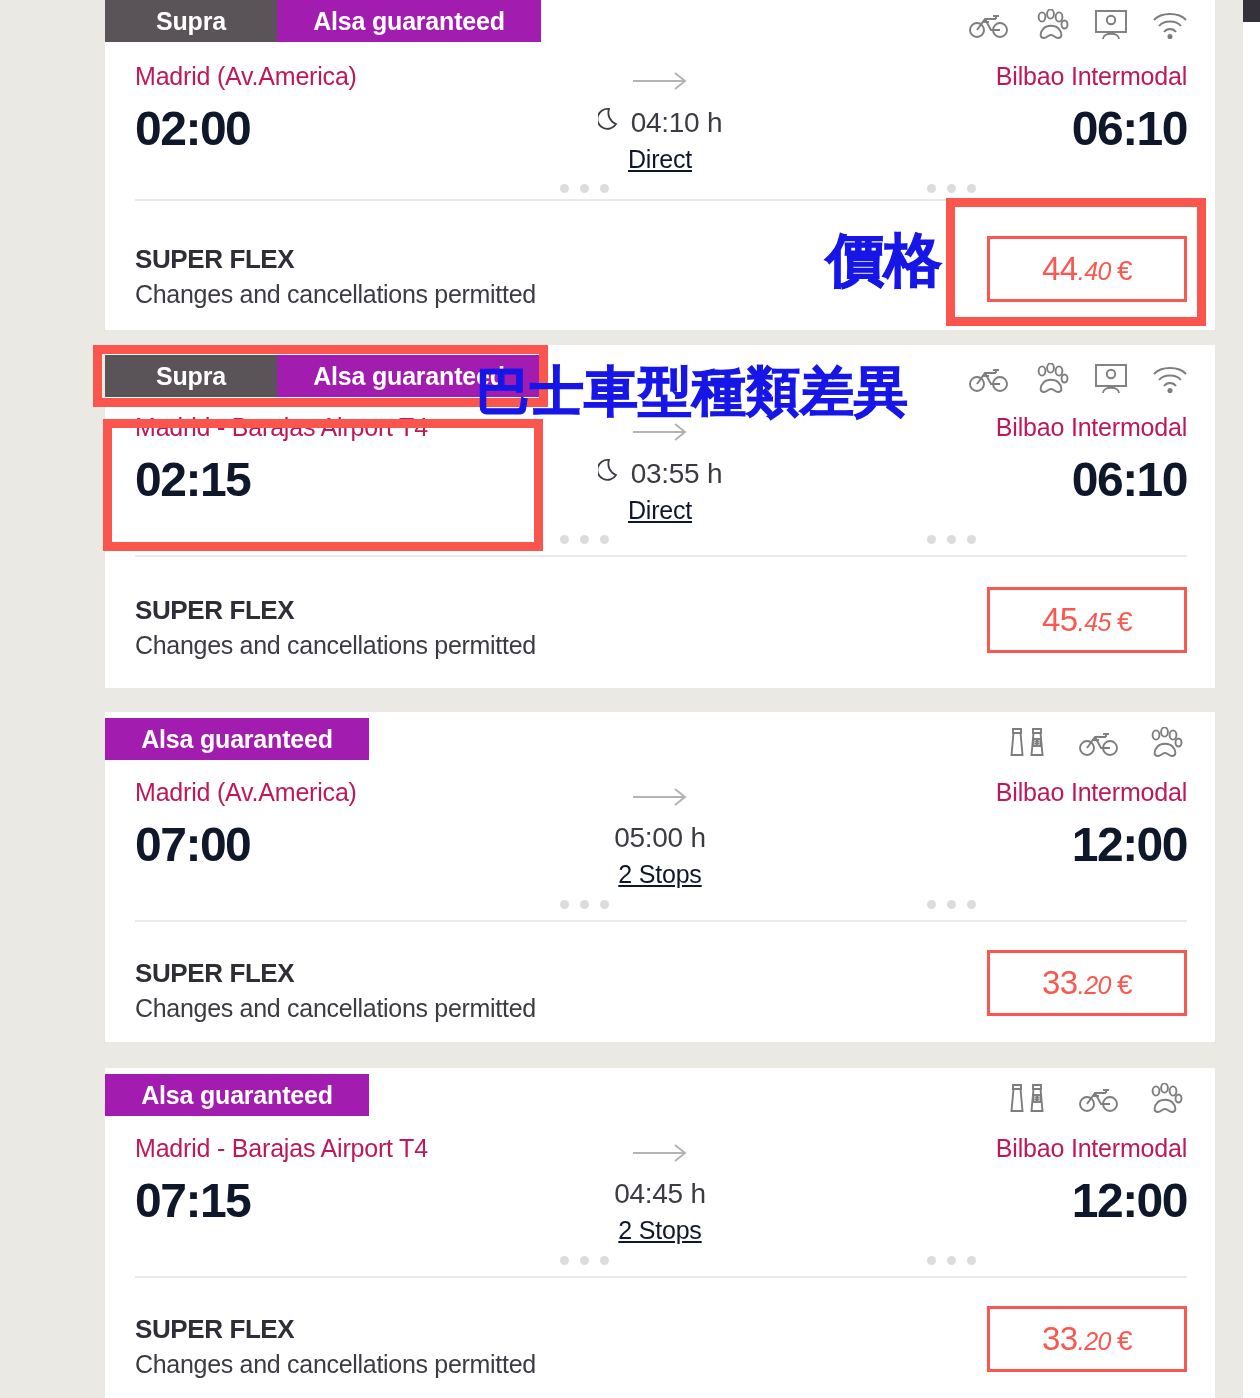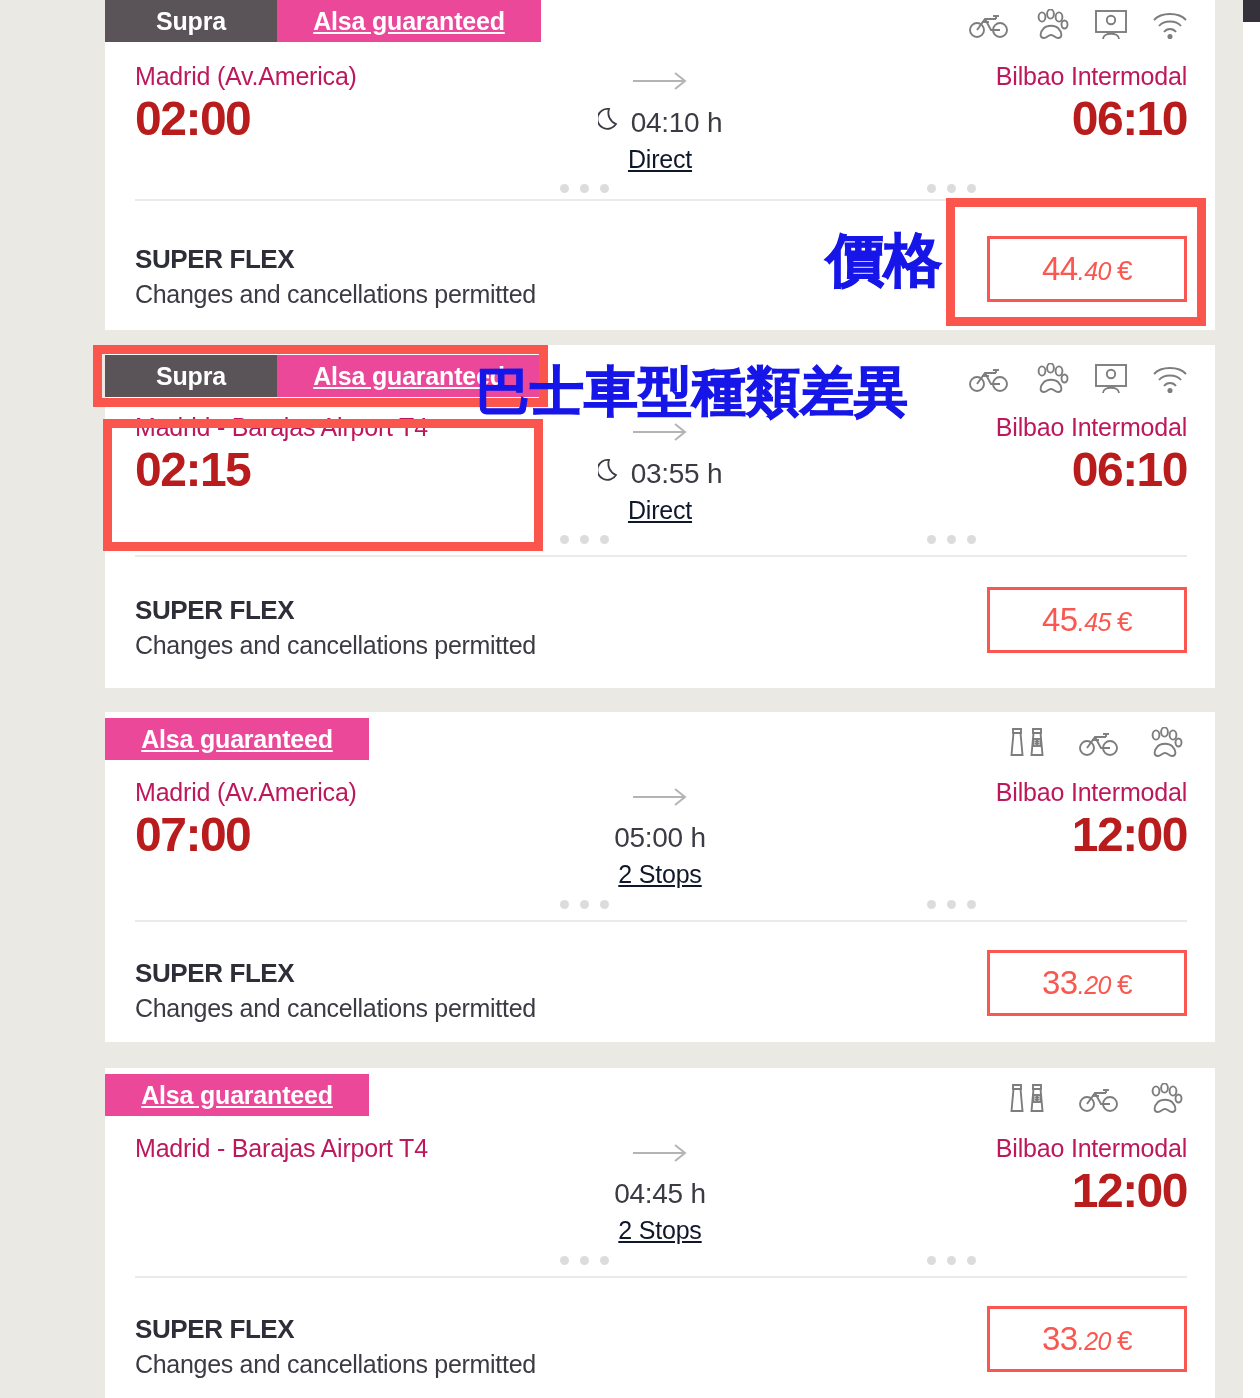--- a/index.html
+++ b/index.html
@@ -39,43 +39,43 @@
   .badge {
     height: 42px;
     display: flex; align-items: center; justify-content: center;
     color: #ffffff;
     font-size: 25px;
     font-weight: 700;
     letter-spacing: -0.2px;
     padding: 0 18px;
   }
   .badge.supra { background: #5a5358; min-width: 172px; }
-  .badge.alsa  { background: #ec4899; min-width: 264px; text-decoration: underline; }
+  .badge.alsa  { background: #a21caf; min-width: 264px; }
 
   .amenities {
     position: absolute; right: 26px; top: 9px;
     display: flex; gap: 22px; align-items: center;
   }
   .amenities svg { display: block; }
 
   
   .journey {
     position: relative;
     height: 148px;
     padding: 0 28px;
   }
   .j-left  { position: absolute; left: 30px;  top: 10px; text-align: left; }
   .j-right { position: absolute; right: 28px; top: 10px; text-align: right; }
   .stop-name {
     font-size: 25px; color: #be185d; font-weight: 400;
     letter-spacing: -0.2px; white-space: nowrap;
   }
   .stop-time {
-    font-size: 48px; color: #b91c1c; font-weight: 700;
-    letter-spacing: -1.5px; margin-top: 4px; line-height: 1;
+    font-size: 48px; color: #0f172a; font-weight: 700;
+    letter-spacing: -1.5px; margin-top: 14px; line-height: 1;
   }
 
   .j-mid {
     position: absolute; left: 0; right: 0; top: 14px;
     display: flex; flex-direction: column; align-items: center;
   }
   .arrow-line { height: 30px; display: flex; align-items: center; }
   .dur {
     font-size: 28px; color: #3b3b44; margin-top: 10px;
     display: flex; align-items: center; gap: 9px;
@@ -504,20 +504,21 @@
                 <path d="M13 19 C9 23 8 29 13 29 C16 29 17 26 20 26 C23 26 24 29 27 29 C32 29 31 23 27 19 C24 16 16 16 13 19 Z"></path>
               </g>
             </svg>
           </span>
       </div>
     </div>
 
     <div class="journey">
       <div class="j-left">
         <div class="stop-name">Madrid - Barajas Airport T4</div>
+        <div class="stop-time">07:15</div>
       </div>
       <div class="j-mid">
         <div class="arrow-line">
           <svg width="58" height="22" viewBox="0 0 58 22">
               <g fill="none" stroke="#b4b4b4" stroke-width="2">
                 <path d="M2 11 L54 11"></path>
                 <path d="M44 3 L54 11 L44 19"></path>
               </g>
             </svg>
         </div>

